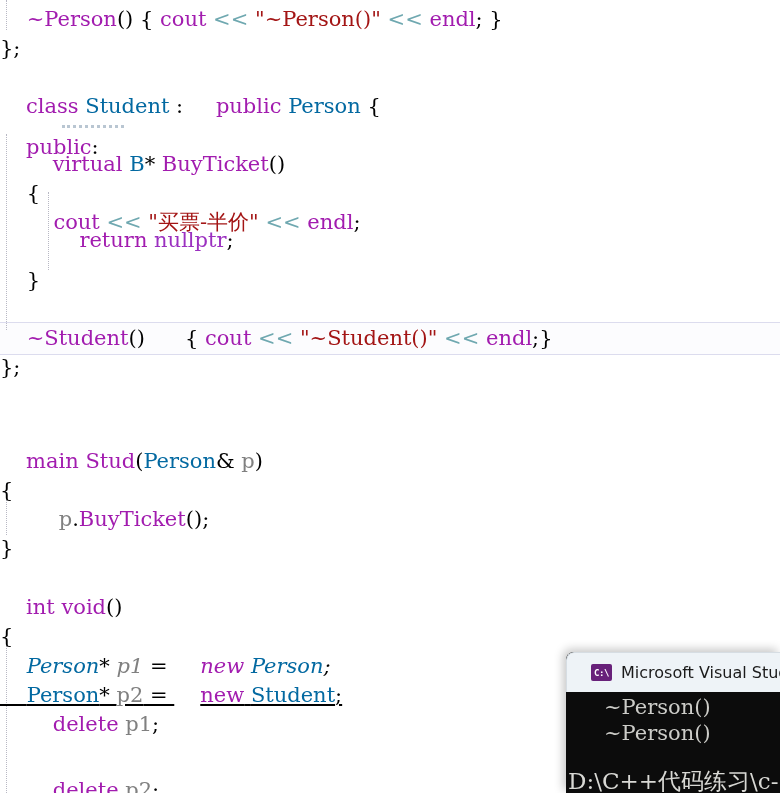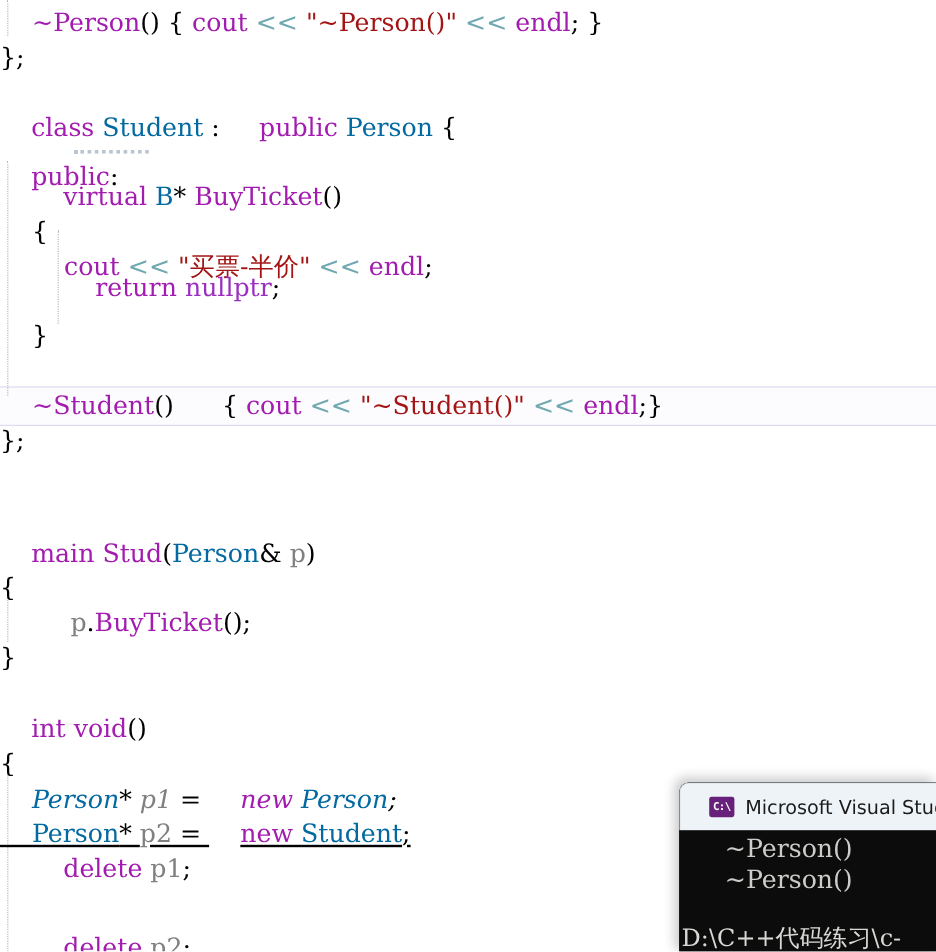--- a/index.html
+++ b/index.html
@@ -138,21 +138,21 @@
     font-size: 21px;
     line-height: 26px;
     color: #ccccc8;
     margin-left: 36px;
   }
   .console-path {
     position: absolute;
     left: 2px;
     white-space: pre;
     font-family: "DejaVu Serif", "Liberation Serif", serif;
-    font-size: 20px;
+    font-size: 23px;
     line-height: 26px;
     color: #d8d8d4;
   }
 </style>
 </head>
 <body>
 
 <div id="editor">
 
   <div class="current-line-band" id="current-line-band" style="top: 322px; height: 33px;"></div>

